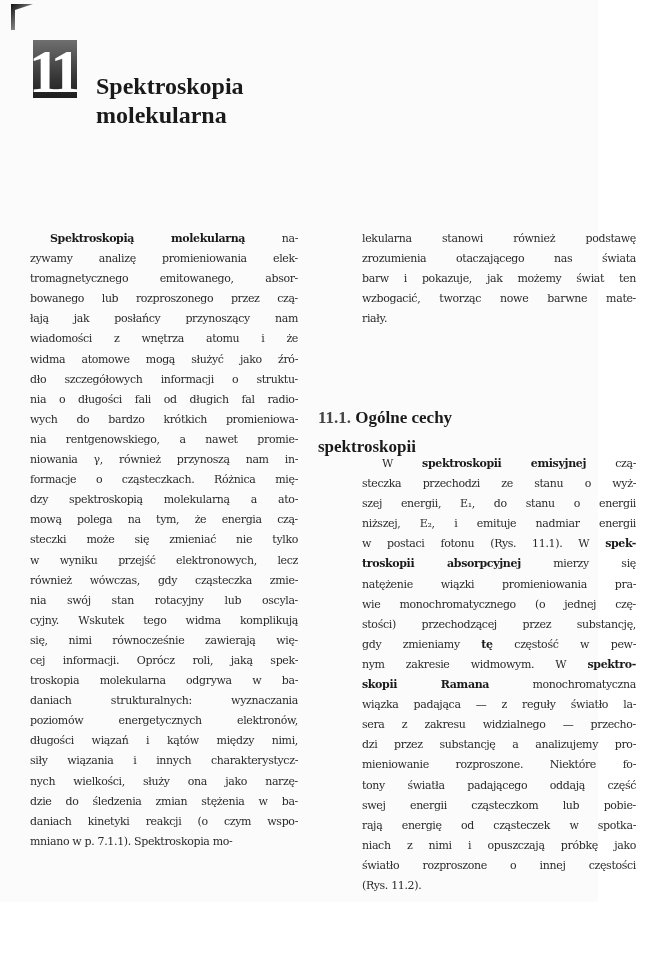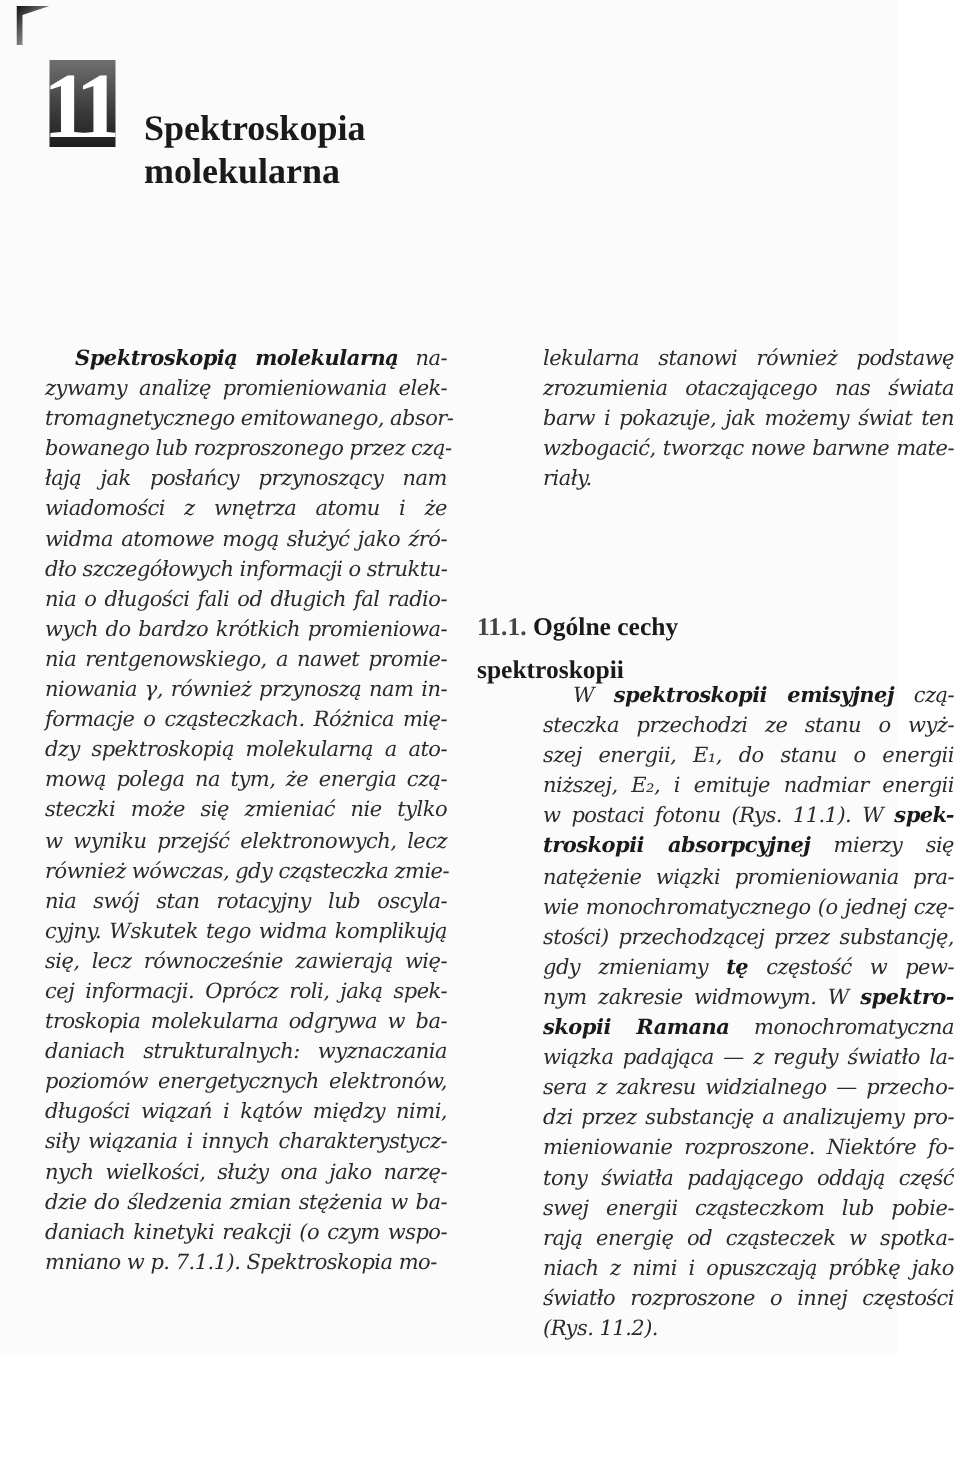--- a/index.html
+++ b/index.html
@@ -7,22 +7,22 @@
            font-family:"DejaVu Serif","Liberation Serif",serif; color:#2a2a2a; }
     .page-shade { position:absolute; left:0; top:0; width:598px; height:902px; background:#fbfbfb; }
     .corner-mark { position:absolute; left:11px; top:4px; width:22px; height:26px; }
     .chapter-box { position:absolute; left:33px; top:40px; width:44px; height:58px;
                    background:linear-gradient(180deg,#6f6f6f 0%,#3a3a3a 60%,#1e1e1e 100%);
                    display:flex; align-items:flex-end; justify-content:center; overflow:hidden; }
     .chapter-num { font-family:"Liberation Serif",serif; font-weight:bold; color:#ffffff;
                    font-size:62px; line-height:54px; letter-spacing:-6px; margin-left:-6px; }
     .chapter-title { position:absolute; left:96px; top:40px; font-family:"Liberation Serif",serif;
                      font-weight:bold; font-size:24px; line-height:29px; color:#1a1a1a;margin-top:32px; }
-    .col { position:absolute; font-size:14px; line-height:20.1px; text-align:justify;
-           font-family:"DejaVu Serif",serif; letter-spacing:-0.35px; color:#2b2b2b;font-style:italic; }
+    .col { position:absolute; font-size:11px; line-height:20.1px; text-align:justify;
+           font-family:"DejaVu Serif",serif; letter-spacing:-0.35px; color:#2b2b2b; }
     .col-left { left:30px; top:229px; width:268px; }
     .col-right { left:318px; top:229px; width:274px;margin-left:44px; }
     .line { display:block; white-space:nowrap; text-align-last:justify; }
     .line.last { text-align-last:left; }
     .indent { padding-left:20px; }
     b { font-weight:bold; color:#1a1a1a; }
     .section-heading { position:absolute; left:318px; top:403px; font-family:"Liberation Serif",serif;
                        font-weight:bold; font-size:17px; line-height:29px; color:#1a1a1a; }
     .sec-num { color:#444; }
     .para2 { top:454px; }
@@ -65,21 +65,21 @@
     <span class="line">nia rentgenowskiego, a nawet promie-</span>
     <span class="line">niowania γ, również przynoszą nam in-</span>
     <span class="line">formacje o cząsteczkach. Różnica mię-</span>
     <span class="line">dzy spektroskopią molekularną a ato-</span>
     <span class="line">mową polega na tym, że energia czą-</span>
     <span class="line">steczki może się zmieniać nie tylko</span>
     <span class="line">w wyniku przejść elektronowych, lecz</span>
     <span class="line">również wówczas, gdy cząsteczka zmie-</span>
     <span class="line">nia swój stan rotacyjny lub oscyla-</span>
     <span class="line">cyjny. Wskutek tego widma komplikują</span>
-    <span class="line">się, lecz równocześnie zawierają wię-</span>
+    <span class="line">się, nimi równocześnie zawierają wię-</span>
     <span class="line">cej informacji. Oprócz roli, jaką spek-</span>
     <span class="line">troskopia molekularna odgrywa w ba-</span>
     <span class="line">daniach strukturalnych: wyznaczania</span>
     <span class="line">poziomów energetycznych elektronów,</span>
     <span class="line">długości wiązań i kątów między nimi,</span>
     <span class="line">siły wiązania i innych charakterystycz-</span>
     <span class="line">nych wielkości, służy ona jako narzę-</span>
     <span class="line">dzie do śledzenia zmian stężenia w ba-</span>
     <span class="line">daniach kinetyki reakcji (o czym wspo-</span>
     <span class="line last">mniano w p. 7.1.1). Spektroskopia mo-</span>

